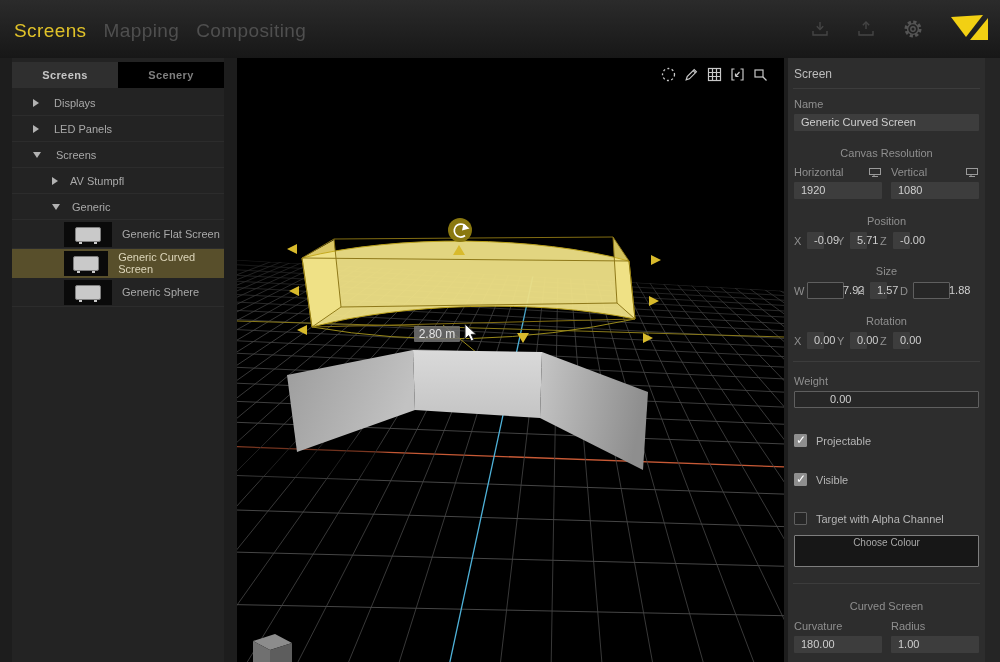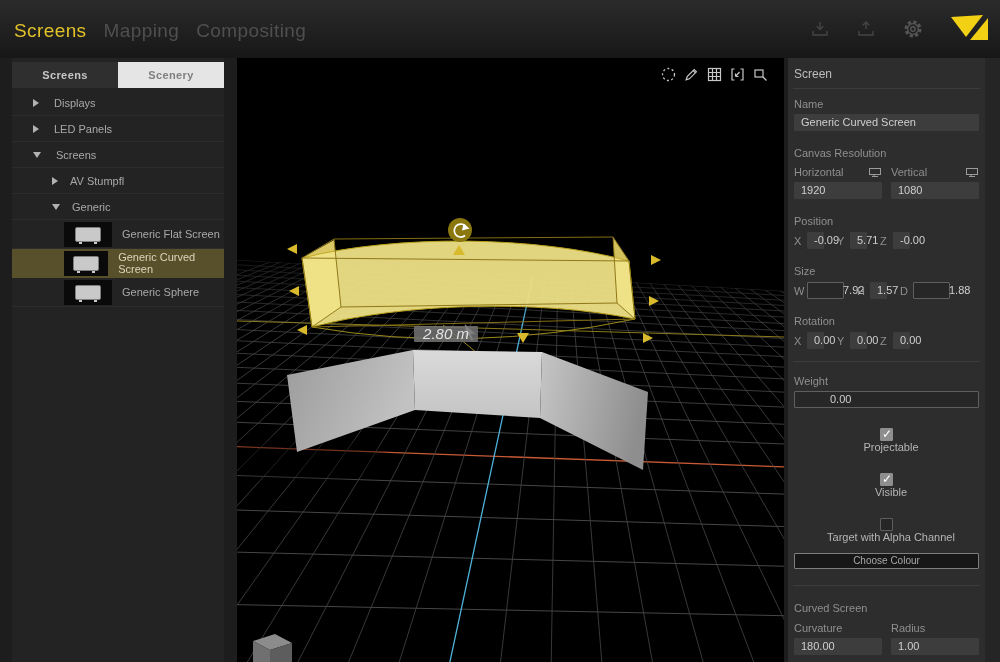--- a/index.html
+++ b/index.html
@@ -13,21 +13,21 @@
   .topbar-tab { font-size:19px; letter-spacing:.4px; color:#4f4f4f; cursor:default; }
   .topbar-tab.active { color:#e0c229; }
   .topbar-icons { position:absolute; right:10px; top:0; height:58px; display:flex; align-items:center; gap:26px; }
   .tb-ic svg { display:block; }
 
   
   .sidebar { position:absolute; left:0; top:58px; width:228px; height:604px; background:#1d1d1d; }
   .sidebar-inner { position:absolute; left:12px; top:0; width:212px; height:604px; background:#232323; }
   .side-tabs { display:flex; height:26px; margin-top:4px; }
   .side-tab { flex:1; height:26px; line-height:26px; text-align:center; font-size:11px; font-weight:700;
-              letter-spacing:.4px; color:#7f7f7f; background:#e5e5e5; }
+              letter-spacing:.4px; color:#7f7f7f; background:#000000; }
   .side-tab.active { background:#2f2f2f; color:#c6c6c6; }
   .tree { padding-top:2px; }
   .trow { position:relative; display:flex; align-items:center; height:26px; color:#a9a9a9;
           font-size:11px; border-bottom:1px solid #2c2c2c; }
   .trow.thumbrow { height:29px; }
   .trow.selected { background:#584f2b; color:#ddd6ba; border-bottom:1px solid #584f2b; }
   .caret-r { width:0; height:0; border-left:6px solid #b2b2b2; border-top:4.5px solid transparent;
              border-bottom:4.5px solid transparent; }
   .caret-d { width:0; height:0; border-top:6px solid #b2b2b2; border-left:4.5px solid transparent;
              border-right:4.5px solid transparent; }
@@ -39,49 +39,49 @@
                   position:relative; }
   .thumb-screen::after { content:""; position:absolute; left:3px; right:3px; bottom:-3px; height:2px;
                   border-left:3px solid #c9c9c9; border-right:3px solid #c9c9c9; }
   .thumb-label { margin-left:10px; }
 
   
   .viewport { position:absolute; left:237px; top:58px; width:547px; height:604px; background:#000; overflow:hidden; }
   .viewport svg.layer { position:absolute; left:0; top:0; }
   .vp-toolbar { position:absolute; top:7px; right:15px; display:flex; gap:5px; z-index:5; }
   .vp-ic { width:18px; height:18px; display:flex; align-items:center; justify-content:center; }
-  .measure-label { position:absolute; left:177px; top:268px; width:64px; height:16px; background:rgba(112,112,112,.88);
-                   color:#e3e3e3; font-size:15px; line-height:16px; text-align:center; z-index:4; border-radius:1px;font-style:italic; }
+  .measure-label { position:absolute; left:177px; top:268px; width:46px; height:16px; background:rgba(112,112,112,.88);
+                   color:#e3e3e3; font-size:12px; line-height:16px; text-align:center; z-index:4; border-radius:1px; }
 
   
   .panel { position:absolute; left:788px; top:58px; width:197px; height:604px; background:#2d2d2d;
            padding:0 6px; color:#8f8f8f; font-size:11px; }
   .panel-right-strip { position:absolute; left:985px; top:58px; width:15px; height:604px; background:#252525; }
   .p-title { color:#bdbdbd; font-size:12px; padding:9px 0 7px 0; }
   .p-div { height:1px; background:#3c3c3c; margin:0 -1px; }
   .p-label { margin-top:9px; margin-bottom:4px; }
-  .p-sec { margin-top:16px; }
+  .p-sec { margin-top:16px;text-align:center; }
   .inp { height:17px; background:#3d3d3d; color:#cfcfcf; font-size:11px; line-height:17px;
          padding-left:7px; border:none; border-radius:1px; }
   .inp.outline { background:#272727; border:1px solid #5f5f5f; line-height:15px;padding-left:35px; }
   .full { width:100%; }
   .cols2 { display:flex; justify-content:space-between; }
   .col2 { width:88px; }
   .collabel { display:flex; justify-content:space-between; align-items:center; margin-bottom:4px; }
   .xyz { display:flex; align-items:center; margin-top:5px; }
   .xyz .axl { width:13px; }
   .xyz .inp { width:17px; }
   .xyz .gap { width:13px; }
-  .chkrow { display:flex; align-items:center; margin-top:20px;flex-direction:column; }
+  .chkrow { display:flex; align-items:center; margin-top:26px; }
   .chk { width:13px; height:13px; background:#262626; border:1px solid #5e5e5e; border-radius:1px;
          position:relative; }
   .chk.checked { background:#8e8e8e; border-color:#8e8e8e; }
   .chk.checked::after { content:"\2713"; position:absolute; left:1px; top:-2px; color:#fff; font-size:12px; }
   .chklbl { margin-left:9px; color:#b5b5b5; }
-  .choose-btn { margin-top:10px; width:100%; height:16px; background:#171717; border:1px solid #7e7e7e;
+  .choose-btn { margin-top:10px; width:100%; height:32px; background:#171717; border:1px solid #7e7e7e;
                 color:#a8a8a8; font-size:10px; line-height:14px; text-align:center; border-radius:1px; }
 </style>
 </head>
 <body>
 
 <div class="topbar">
   <div class="topbar-tabs">
     <span class="topbar-tab active">Screens</span>
     <span class="topbar-tab">Mapping</span>
     <span class="topbar-tab">Compositing</span>

